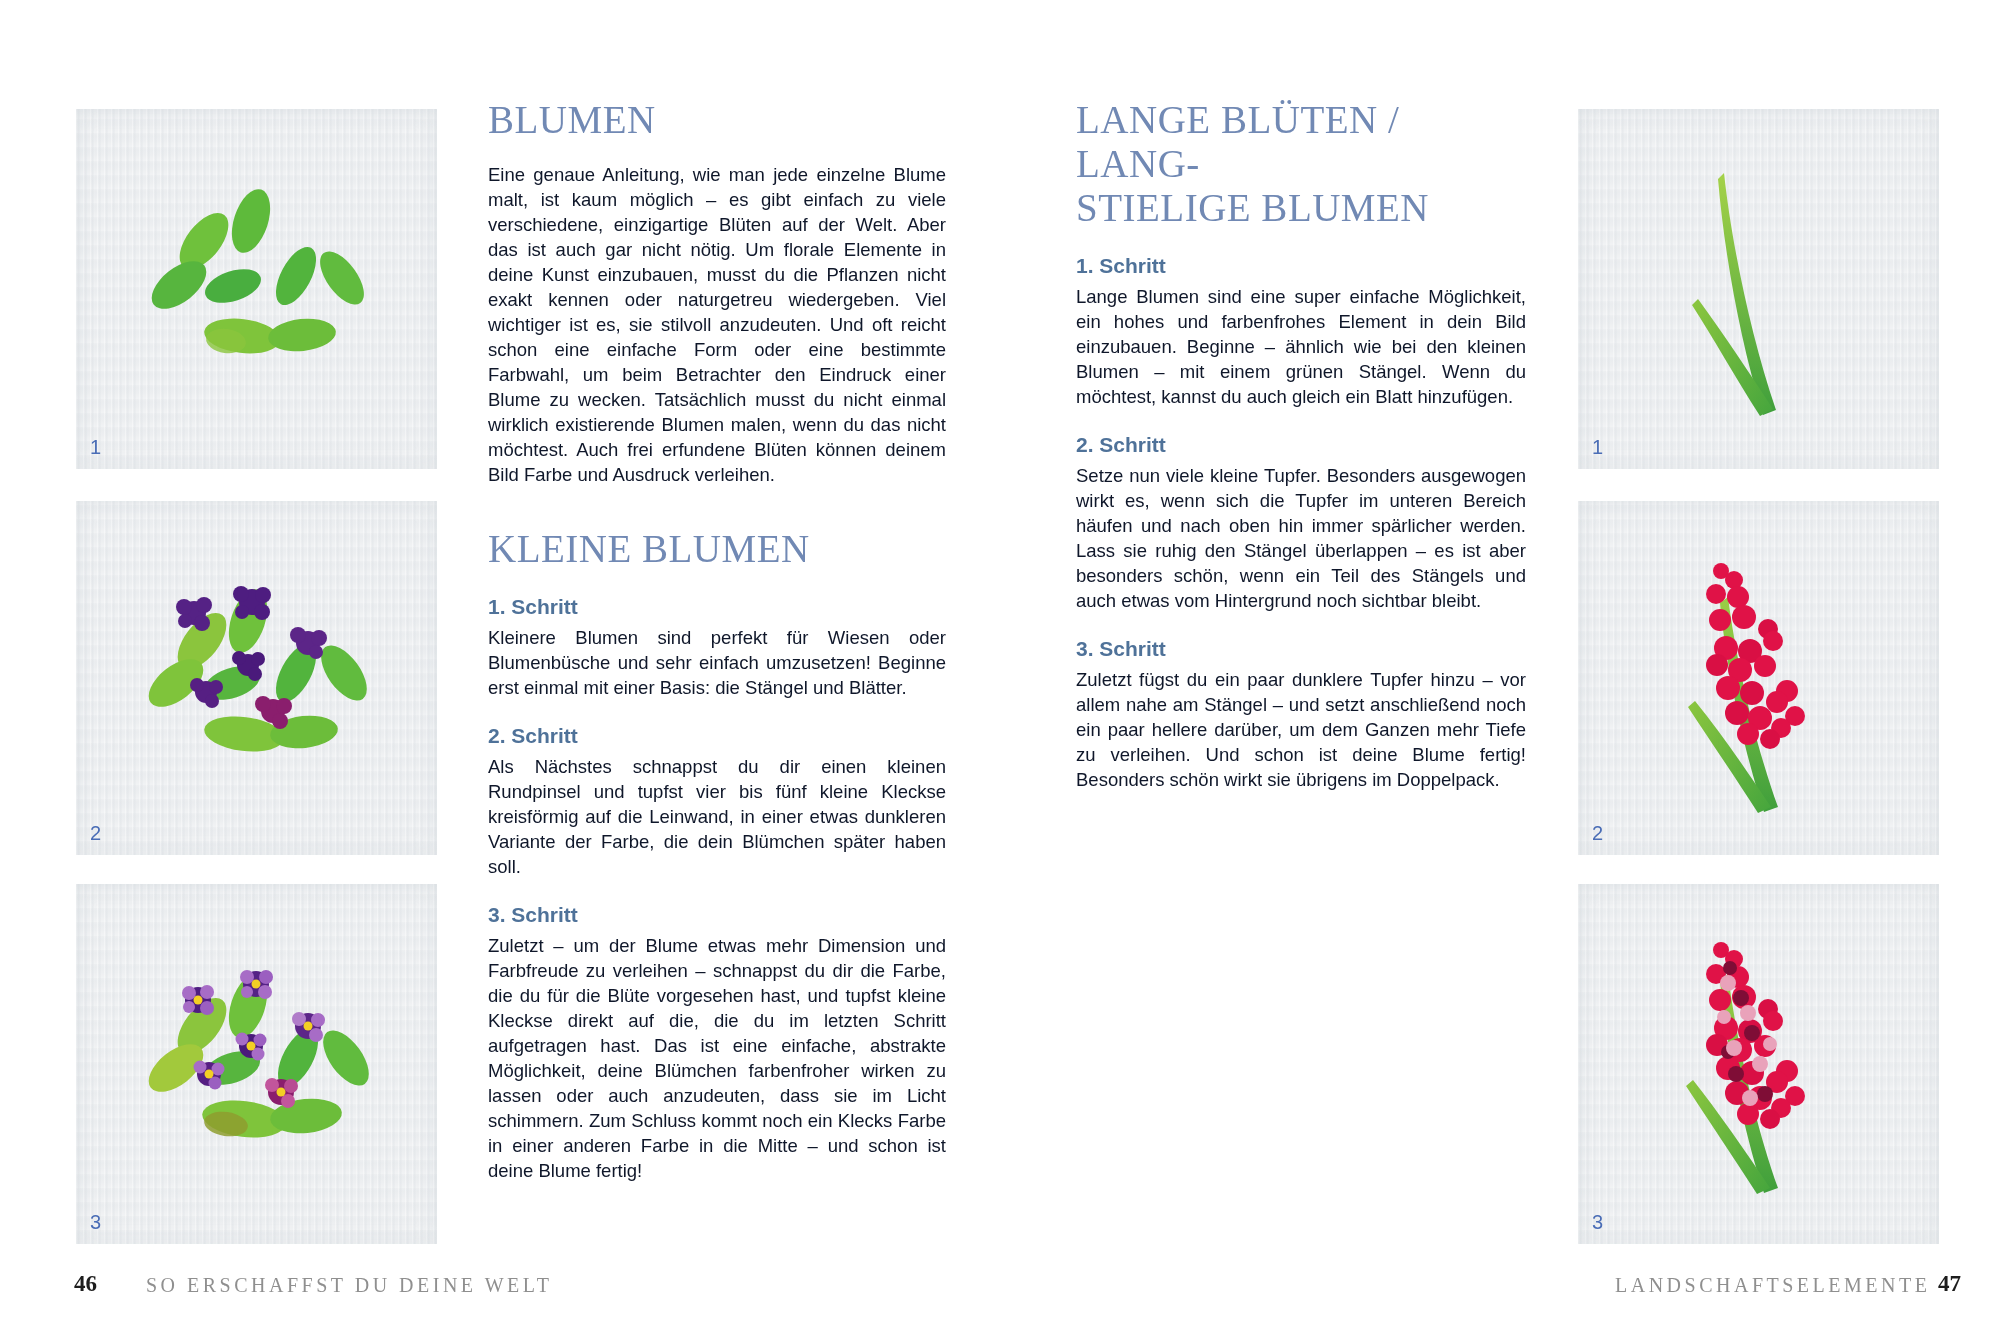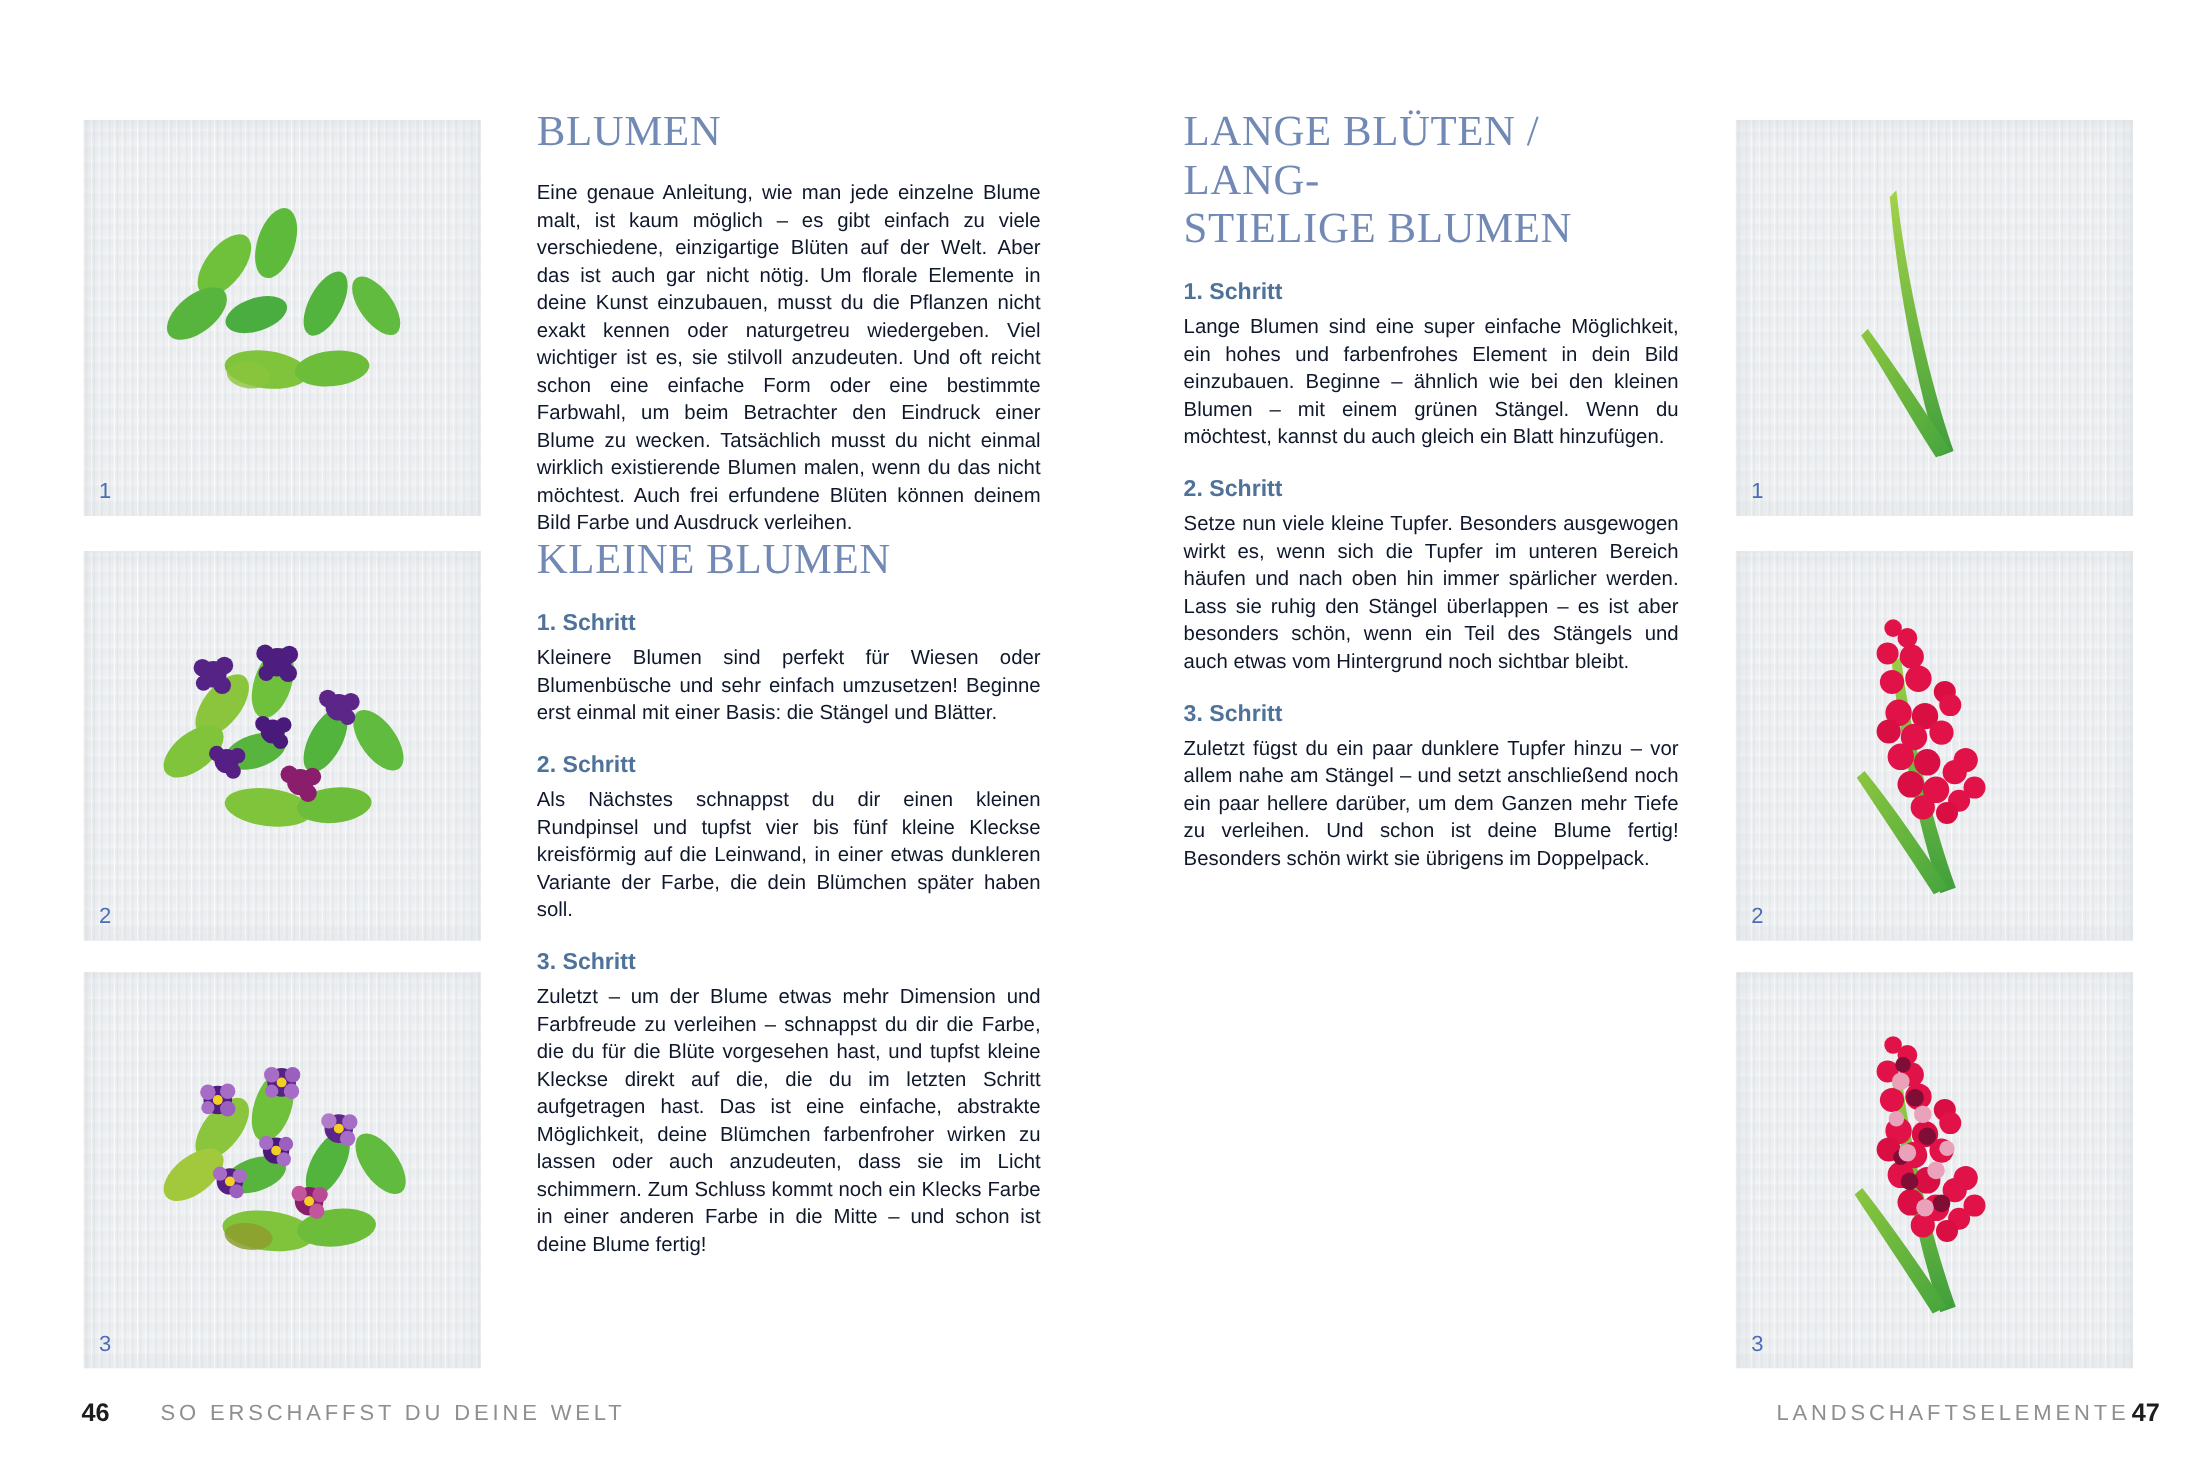--- a/index.html
+++ b/index.html
@@ -52,42 +52,42 @@
 
   h1.serif {
     font-family: Liberation Serif, serif;
     font-weight: normal;
     color: #7189b4;
     font-size: 39px;
     line-height: 1.13;
     letter-spacing: 0.5px;
     margin: 0 0 20px 0;
   }
-  h1.serif.gap-above { }
+  h1.serif.gap-above { margin-top: 40px; }
 
   h2.step-label {
     font-size: 21px;
     font-weight: bold;
     color: #4f7299;
     margin: 24px 0 7px 0;
     line-height: 1.1;
   }
   h2.step-label.first { margin-top: 24px; }
 
   p.body {
     font-size: 18.5px;
     line-height: 25px;
     color: #0f172a;
     text-align: justify;
     hyphens: auto;
     margin: 0;
   }
 
   
-  .footer-item { position: absolute; top: 1271px; white-space: nowrap; }
+  .footer-item { position: absolute; top: 1271px; white-space: nowrap; font-family: Liberation Serif, serif; }
   .f-num   { font-size: 23px; font-weight: bold; color: #1d1d1d; }
   .f-title { font-size: 20px; letter-spacing: 3.5px; color: #8f8f8f; }
   .fp-46      { left: 74px; }
   .ft-left    { left: 146px; top: 1274px; }
   .ft-right   { left: 1615px; top: 1274px; }
   .fp-47      { left: 1902px; margin-left: 36px; }
 </style>
 </head>
 <body>
 

